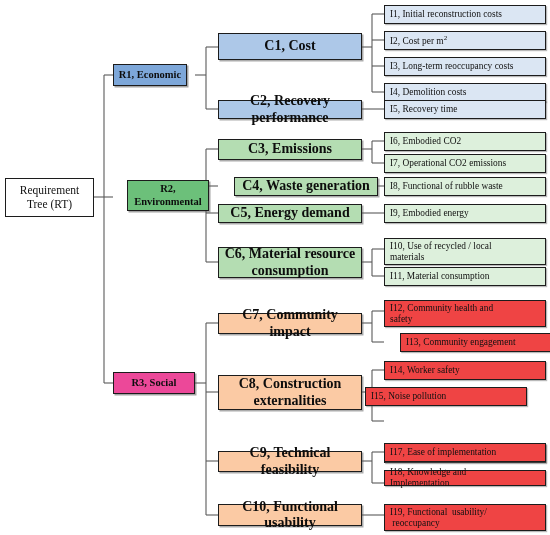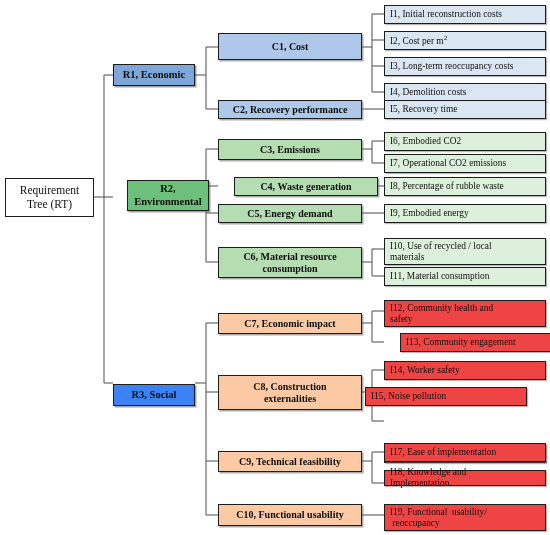--- a/index.html
+++ b/index.html
@@ -49,27 +49,27 @@
     justify-content: center;
     text-align: center;
     font-weight: bold;
     font-size: 10.5px;
     color: #0d0d0d;
     padding: 2px 3px;
     box-shadow: 1.5px 1.5px 0 rgba(90,90,90,0.55);
   }
   .n-req.blue  { background: #7da7d9; }
   .n-req.green { background: #6cc07a; }
-  .n-req.orange{ background: #3b82f6; margin-top: 12px; }
+  .n-req.orange{ background: #ec4899; }
   
   .n-crit {
     justify-content: center;
     text-align: center;
     font-weight: bold;
-    font-size: 10px;
+    font-size: 14px;
     color: #0d0d0d;
     padding: 2px 4px;
     box-shadow: 1.5px 1.5px 0 rgba(90,90,90,0.5);
   }
   .n-crit.blue  { background: #adc8e8; }
   .n-crit.green { background: #b4ddb2; }
   .n-crit.orange{ background: #fbcaa4; }
   
   .n-ind {
     justify-content: flex-start;
@@ -157,21 +157,21 @@
       <path d="M372,483 L384,483"></path>
 
       <path d="M362,515 L384,515"></path>
     </g>
   </svg>
 
   <div class="node n-root" style="left:5px;  top:178px; width:89px;  height:39px;">
     <span class="txt">Requirement<br>Tree (RT)</span>
   </div>
 
-  <div class="node n-req blue" style="left:113px; top:64px;  width:82px; height:22px;">
+  <div class="node n-req blue" style="left:113px; top:64px;  width:74px; height:22px;">
     <span class="txt">R1, Economic</span>
   </div>
   <div class="node n-req green" style="left:113px; top:180px; width:82px; height:31px;margin-left:14px;">
     <span class="txt">R2,<br>Environmental</span>
   </div>
   <div class="node n-req orange" style="left:113px; top:372px; width:82px; height:22px;">
     <span class="txt">R3, Social</span>
   </div>
 
   <div class="node n-crit blue" style="left:218px; top:33px; width:144px; height:27px;">
@@ -188,21 +188,21 @@
     <span class="txt">C4, Waste generation</span>
   </div>
   <div class="node n-crit green" style="left:218px; top:204px; width:144px; height:19px;">
     <span class="txt">C5, Energy demand</span>
   </div>
   <div class="node n-crit green" style="left:218px; top:247px; width:144px; height:31px;">
     <span class="txt">C6, Material resource<br>consumption</span>
   </div>
 
   <div class="node n-crit orange" style="left:218px; top:313px; width:144px; height:21px;">
-    <span class="txt">C7, Economic impact</span>
+    <span class="txt">C7, Community impact</span>
   </div>
   <div class="node n-crit orange" style="left:218px; top:375px; width:144px; height:35px;">
     <span class="txt">C8, Construction<br>externalities</span>
   </div>
   <div class="node n-crit orange" style="left:218px; top:451px; width:144px; height:21px;">
     <span class="txt">C9, Technical feasibility</span>
   </div>
   <div class="node n-crit orange" style="left:218px; top:504px; width:144px; height:22px;">
     <span class="txt">C10, Functional usability</span>
   </div>
@@ -223,21 +223,21 @@
     <span class="txt">I5, Recovery time</span>
   </div>
 
   <div class="node n-ind green" style="left:384px; top:132px; width:162px; height:19px;">
     <span class="txt">I6, Embodied  CO2</span>
   </div>
   <div class="node n-ind green" style="left:384px; top:154px; width:162px; height:19px;">
     <span class="txt">I7, Operational  CO2 emissions</span>
   </div>
   <div class="node n-ind green" style="left:384px; top:177px; width:162px; height:19px;">
-    <span class="txt">I8, Percentage of rubble waste</span>
+    <span class="txt">I8, Functional of rubble waste</span>
   </div>
   <div class="node n-ind green" style="left:384px; top:204px; width:162px; height:19px;">
     <span class="txt">I9, Embodied  energy</span>
   </div>
   <div class="node n-ind green" style="left:384px; top:238px; width:162px; height:27px;">
     <span class="txt">I10, Use of recycled / local<br>materials</span>
   </div>
   <div class="node n-ind green" style="left:384px; top:267px; width:162px; height:19px;">
     <span class="txt">I11, Material consumption</span>
   </div>

